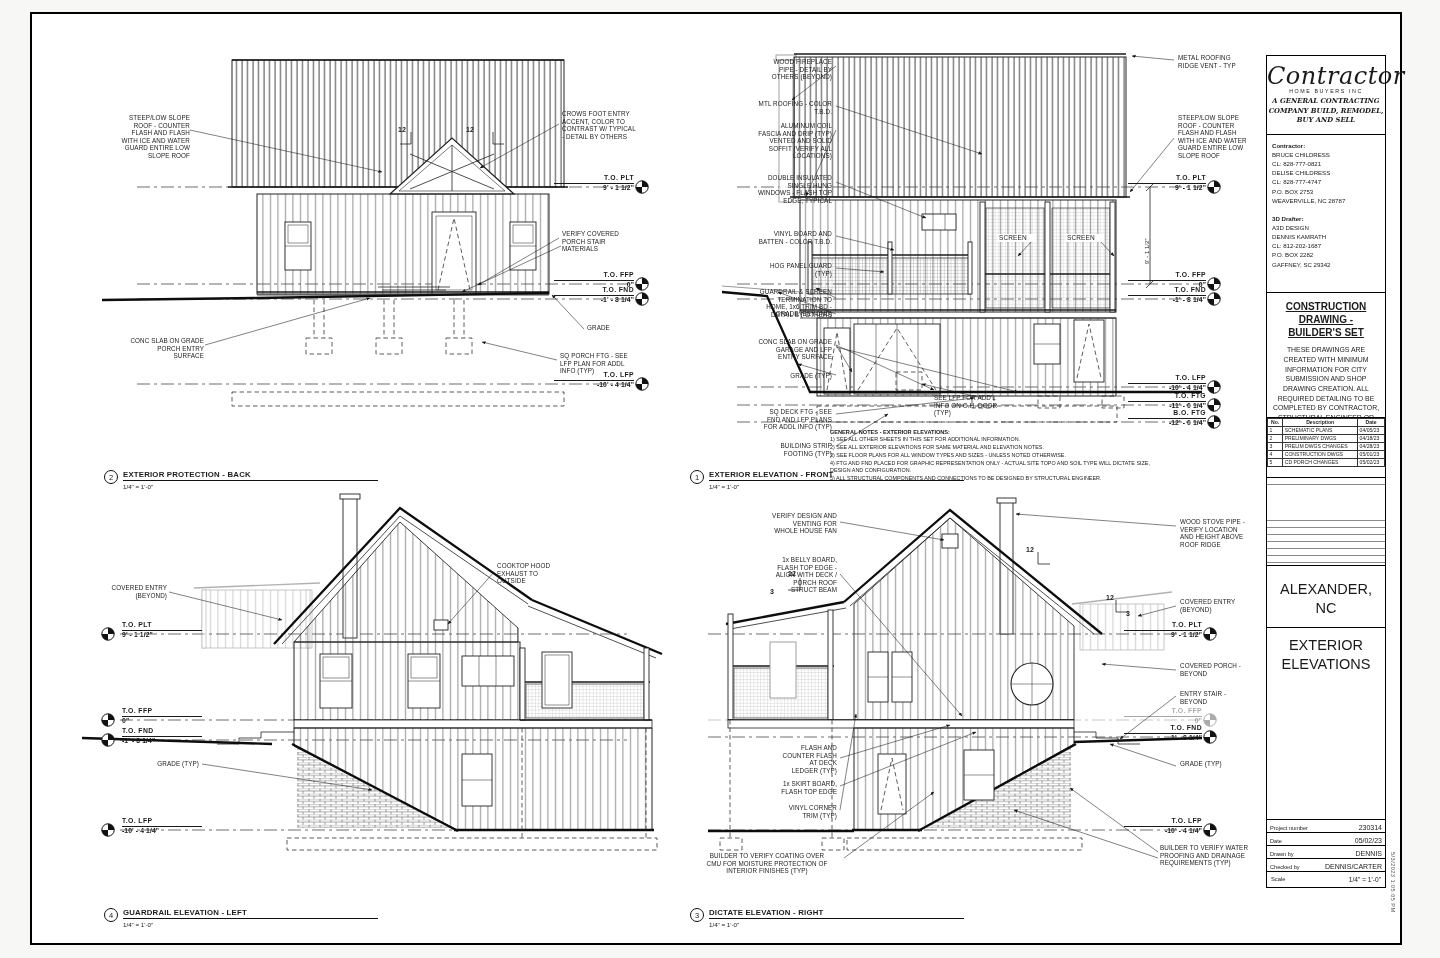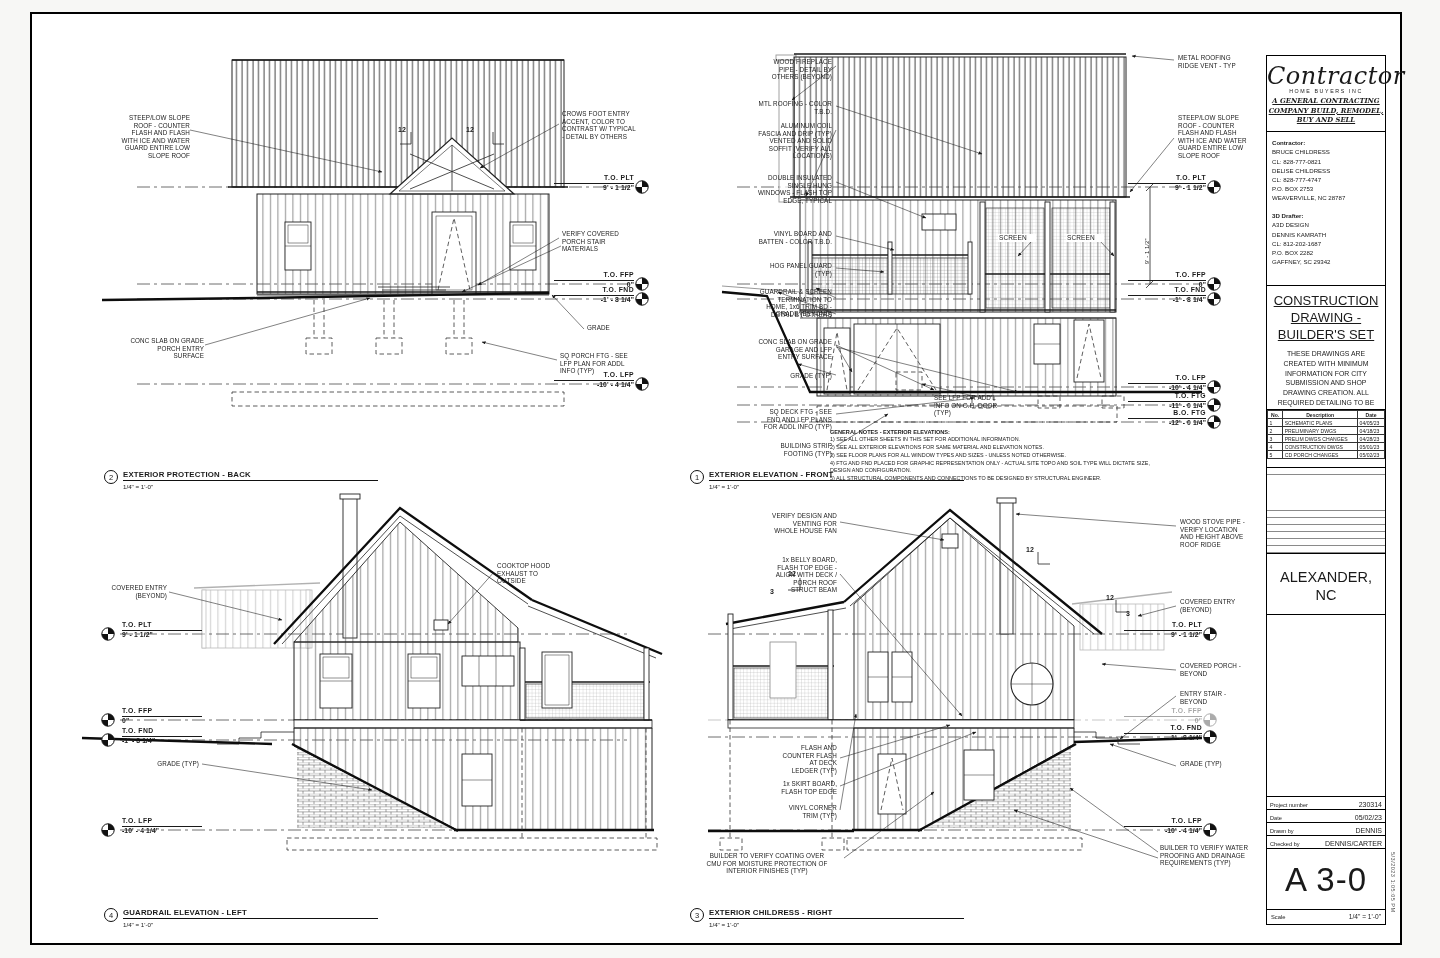--- a/index.html
+++ b/index.html
@@ -19,26 +19,26 @@
   .view-title { position:absolute; z-index:3; display:flex; align-items:flex-start; }
   .vnum { display:inline-block; width:14px; height:14px; border:1.2px solid #111; border-radius:50%; text-align:center; font-size:7.5px; line-height:13px; margin-right:5px; flex:none; }
   .vt { display:block; font-size:7.8px; font-weight:700; letter-spacing:.2px; border-bottom:1.3px solid #111; padding-bottom:1px; width:255px; }
   .vs { display:block; font-size:6.2px; margin-top:1.5px; }
   
   #tblock { position:absolute; left:1234px; top:43px; width:120px; height:868px; display:flex; flex-direction:column; z-index:4; }
   .tb-box { border:1.6px solid #000; background:#fff; margin-top:-1.6px; }
   .tb-logo { height:80px; text-align:center; padding-top:6px; }
   .tb-brand { font-family:"DejaVu Serif",serif; font-style:italic; font-size:24px; letter-spacing:.5px; }
   .tb-sub { font-size:5.3px; letter-spacing:1.6px; margin-top:-2px; }
-  .tb-tag { font-family:"DejaVu Serif",serif; font-style:italic; font-weight:700; font-size:6.8px; line-height:1.35; margin-top:3px;text-decoration:underline; }
+  .tb-tag { font-family:"DejaVu Serif",serif; font-style:italic; font-weight:700; font-size:6.8px; line-height:1.35; margin-top:3px; }
   .tb-contr { height:160px; padding:6px 5px; font-size:6.1px; line-height:1.5; }
   .tb-contr .hd { font-weight:700; }
   .tb-contr .grp { margin-bottom:9px; }
   .tb-notice { height:126px; padding:7px 4px; text-align:center; }
-  .tb-notice .nt { font-size:13px; font-weight:400; text-decoration:underline; line-height:1.3; }
+  .tb-notice .nt { font-size:10px; font-weight:700; text-decoration:underline; line-height:1.3; }
   .tb-notice .nb { font-size:6.9px; line-height:1.4; margin-top:6px; }
   .tb-rev { height:62px; }
   .tb-rev table { width:100%; border-collapse:collapse; font-size:5.1px; }
   .tb-rev th, .tb-rev td { border:.6px solid #333; padding:.5px 1.5px; text-align:left; font-weight:400; }
   .tb-rev th { font-weight:700; text-align:center; }
   .tb-ruled { height:90px; background:repeating-linear-gradient(to bottom,#fff 0 6.4px,#8a8a8a 6.4px 7.1px); }
   .tb-main { height:307px; display:flex; flex-direction:column; }
   .tb-loc { text-align:center; font-size:14.5px; line-height:1.25; padding:14px 2px 10px; border-bottom:1.4px solid #000; }
   .tb-stitle { text-align:center; font-size:14.5px; line-height:1.3; padding:8px 2px; }
   .tb-fields { margin-top:auto; }
@@ -673,21 +673,21 @@
         <path class="ldr" d="M494,34 L334,22"></path>
         <path class="ldr" d="M494,114 L456,124"></path>
         <path class="ldr" d="M494,178 L420,172"></path>
         <path class="ldr" d="M494,204 L438,247"></path>
         <path class="ldr" d="M494,274 L428,252"></path>
       </g>
     </svg>
     <div class="view-title" style="left:8px;top:416px">
       <span class="vnum">3</span>
       <span>
-          <span class="vt">EXTERIOR CHILDRESS - RIGHT</span>
+          <span class="vt">DICTATE ELEVATION - RIGHT</span>
           <span class="vs">1/4" = 1'-0"</span>
         </span>
     </div>
   <div class="callout" style="left: 35px; top: 20px; width: 120px; text-align: right;">
         <div>VERIFY DESIGN AND</div>
         <div>VENTING FOR</div>
         <div>WHOLE HOUSE FAN</div>
       </div>
       <div class="callout" style="left: 35px; top: 64px; width: 120px; text-align: right;">
         <div>1x BELLY BOARD,</div>
@@ -835,40 +835,40 @@
               <td>5</td>
               <td>CD PORCH CHANGES</td>
               <td>05/02/23</td>
             </tr>
       </tbody>
         </table>
     </div>
     <div class="tb-box tb-ruled"></div>
     <div class="tb-box tb-main">
       <div class="tb-loc">ALEXANDER, NC</div>
+      <div class="tb-stitle">EXTERIOR ELEVATIONS</div>
       <div class="tb-fields">
         <div class="f-row">
             <span class="f-label">Project number</span>
             <span class="f-value">230314</span>
           </div>
         <div class="f-row">
             <span class="f-label">Date</span>
             <span class="f-value">05/02/23</span>
           </div>
         <div class="f-row">
             <span class="f-label">Drawn by</span>
             <span class="f-value">DENNIS</span>
           </div>
         <div class="f-row">
             <span class="f-label">Checked by</span>
             <span class="f-value">DENNIS/CARTER</span>
           </div>
       </div>
     </div>
-    <div class="tb-box tb-num">A 3-0</div>
     <div class="tb-box tb-scale">
       <span>Scale</span>
       <span class="sv">1/4" = 1'-0"</span>
     </div>
   </div>
 
   <div id="plotstamp">5/3/2023 1:05:05 PM</div>
 </div>
 
 </body></html>

